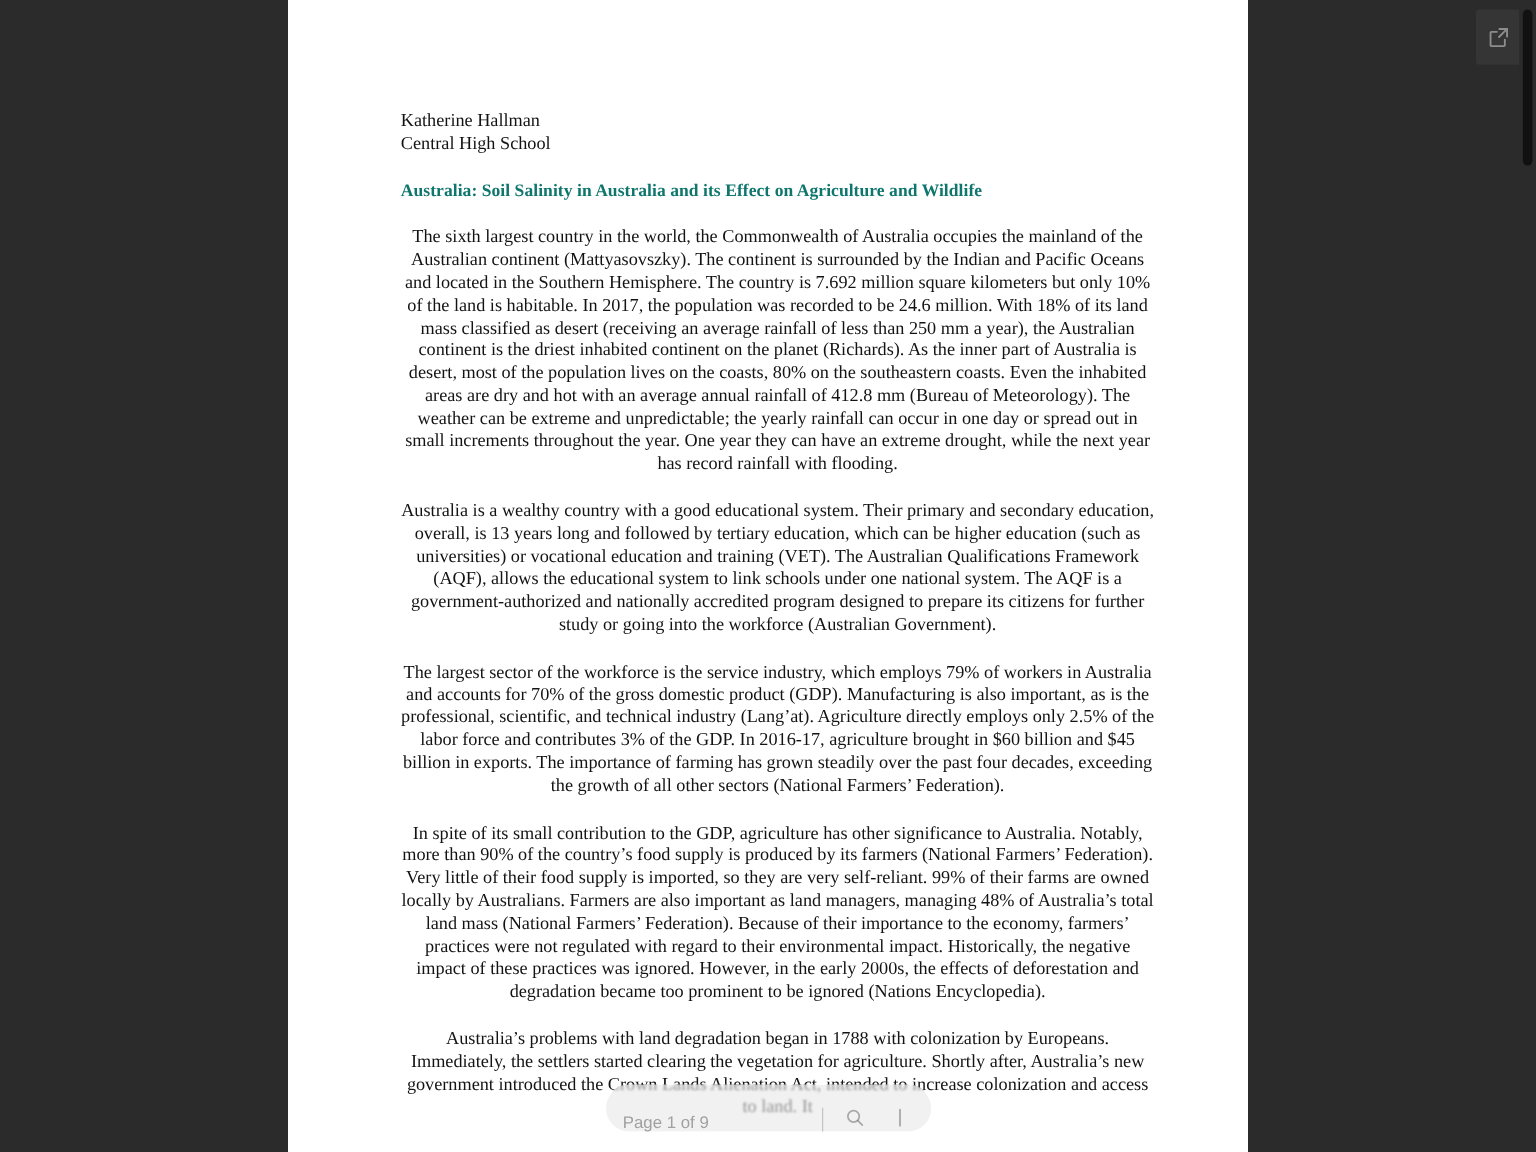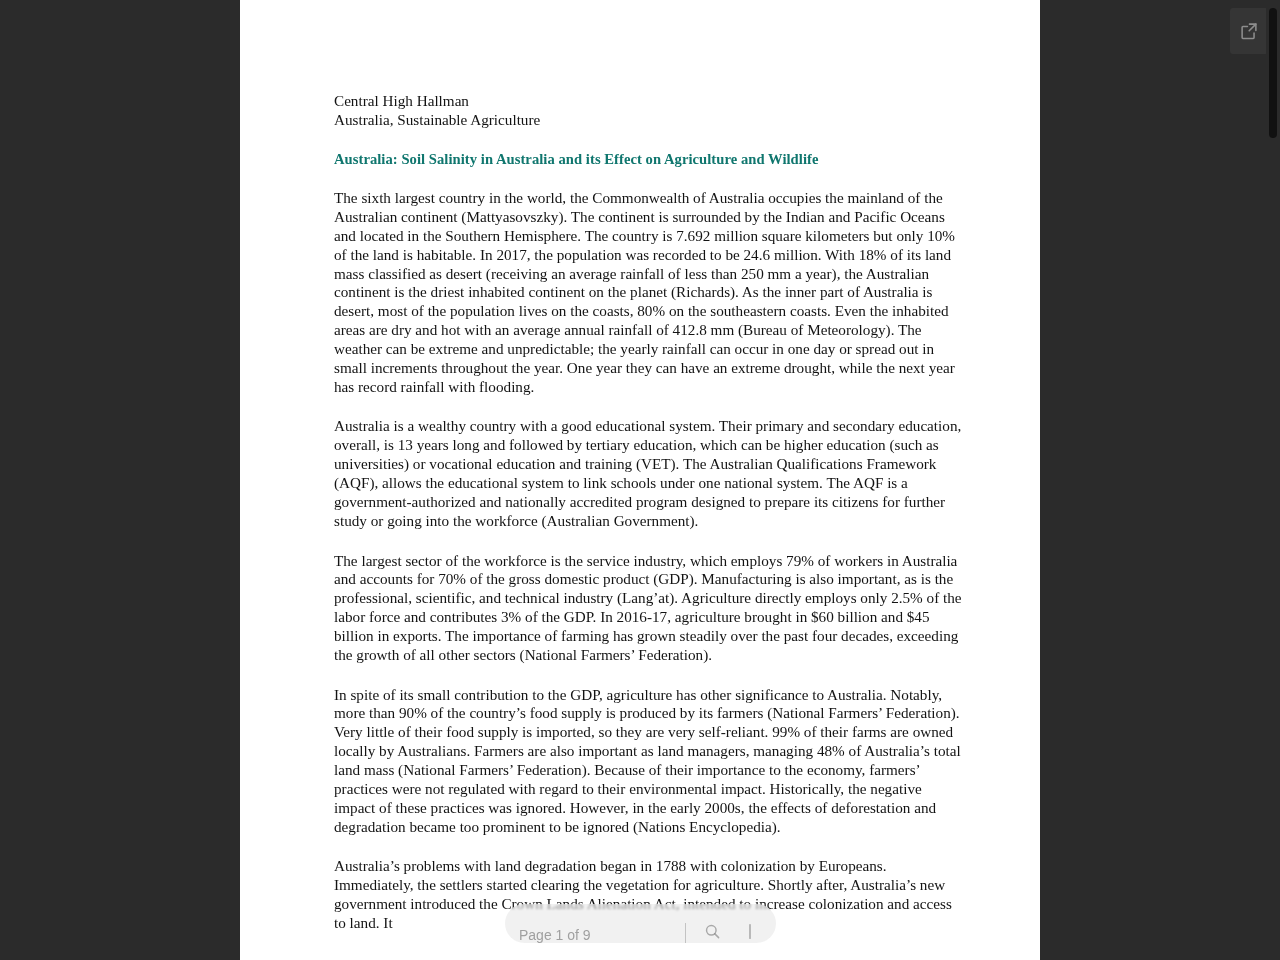--- a/index.html
+++ b/index.html
@@ -51,21 +51,21 @@
     color: #0f766e;
     margin-top: 22px;
     letter-spacing: 0.05px;
   }
 
   .para {
     font-size: 15.2px;
     line-height: 18.85px;
     color: #131313;
     margin-top: 21px;
-    text-align: left;
+    text-align: center;
   }
 
   
   #expand-btn {
     position: absolute;
     right: 12px;
     top: 8px;
     width: 38px;
     height: 46px;
     background: #353535;
@@ -142,22 +142,22 @@
 </style>
 </head>
 <body>
 
 <div id="viewer">
 
   <div id="page">
     <div id="page-content">
 
       <div class="addr-block">
-        <div class="addr-line">Central High Hallman</div>
-        <div class="addr-line">Australia, Sustainable Agriculture</div>
+        <div class="addr-line">Katherine Hallman</div>
+        <div class="addr-line">Central High School</div>
       </div>
 
       <div class="doc-title">Australia: Soil Salinity in Australia and its Effect on Agriculture and Wildlife</div>
 
       <p class="para">The sixth largest country in the world, the Commonwealth of Australia occupies the mainland of the Australian continent (Mattyasovszky). The continent is surrounded by the Indian and Pacific Oceans and located in the Southern Hemisphere. The country is 7.692 million square kilometers but only 10% of the land is habitable. In 2017, the population was recorded to be 24.6 million. With 18% of its land mass classified as desert (receiving an average rainfall of less than 250 mm a year), the Australian continent is the driest inhabited continent on the planet (Richards). As the inner part of Australia is desert, most of the population lives on the coasts, 80% on the southeastern coasts. Even the inhabited areas are dry and hot with an average annual rainfall of 412.8 mm (Bureau of Meteorology). The weather can be extreme and unpredictable; the yearly rainfall can occur in one day or spread out in small increments throughout the year. One year they can have an extreme drought, while the next year has record rainfall with flooding.</p>
       <p class="para">Australia is a wealthy country with a good educational system. Their primary and secondary education, overall, is 13 years long and followed by tertiary education, which can be higher education (such as universities) or vocational education and training (VET). The Australian Qualifications Framework (AQF), allows the educational system to link schools under one national system. The AQF is a government-authorized and nationally accredited program designed to prepare its citizens for further study or going into the workforce (Australian Government).</p>
       <p class="para">The largest sector of the workforce is the service industry, which employs 79% of workers in Australia and accounts for 70% of the gross domestic product (GDP). Manufacturing is also important, as is the professional, scientific, and technical industry (Lang’at). Agriculture directly employs only 2.5% of the labor force and contributes 3% of the GDP. In 2016-17, agriculture brought in $60 billion and $45 billion in exports. The importance of farming has grown steadily over the past four decades, exceeding the growth of all other sectors (National Farmers’ Federation).</p>
       <p class="para">In spite of its small contribution to the GDP, agriculture has other significance to Australia. Notably, more than 90% of the country’s food supply is produced by its farmers (National Farmers’ Federation). Very little of their food supply is imported, so they are very self-reliant. 99% of their farms are owned locally by Australians. Farmers are also important as land managers, managing 48% of Australia’s total land mass (National Farmers’ Federation). Because of their importance to the economy, farmers’ practices were not regulated with regard to their environmental impact. Historically, the negative impact of these practices was ignored. However, in the early 2000s, the effects of deforestation and degradation became too prominent to be ignored (Nations Encyclopedia).</p>
       <p class="para">Australia’s problems with land degradation began in 1788 with colonization by Europeans. Immediately, the settlers started clearing the vegetation for agriculture. Shortly after, Australia’s new government introduced the Crown Lands Alienation Act, intended to increase colonization and access to land. It</p>
 

